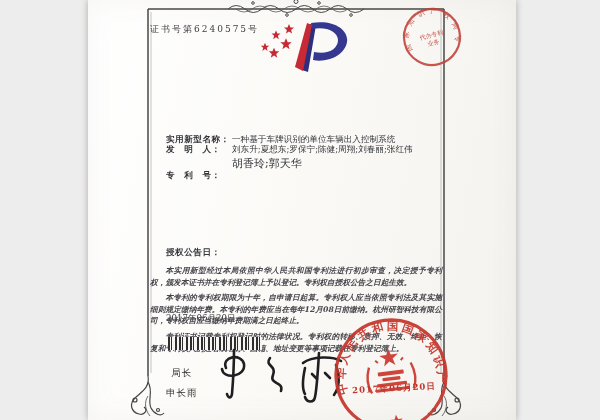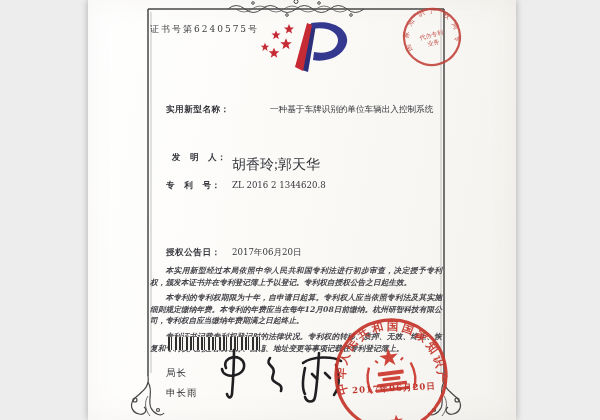--- a/index.html
+++ b/index.html
@@ -26,39 +26,39 @@
     text-align:center;font-size:23px;font-weight:700;
     letter-spacing:8px;text-indent:8px;color:#2d2d30;
   }
   .agency-stamp{
     position:absolute;left:312px;top:5px;width:64px;height:64px;
     transform:rotate(-14deg);opacity:.88;
   }
   .frow{position:absolute;left:78px;display:flex;font-size:8.6px;color:#34353b;font-weight:600;}
   .flabel{width:66px;flex:0 0 66px;letter-spacing:.5px;}
   .fvalue{white-space:nowrap;font-weight:400;}
-  .row-name{top:104px;gap:38px;}
-  .row-inventors{top:152px;text-align:center;}
-  .inv2{position:absolute;left:144px;top:156px;font-size:14px;color:#34353b;white-space:nowrap;font-family:Liberation Serif, serif;}
-  .row-patno{top:180px;}
+  .row-name{top:134px;}
+  .row-inventors{top:144px;}
+  .inv2{position:absolute;left:144px;top:156px;font-size:11px;color:#34353b;white-space:nowrap;}
+  .row-patno{top:170px;}
   .row-filing{top:197px;}
   .row-patentee{top:222px;}
-  .row-grant{top:247px;}
+  .row-grant{top:247px;flex-direction:column;}
   .body-text{
     position:absolute;left:58px;top:261px;width:300px;
     font-size:7.7px;line-height:11.6px;color:#46464c;
     text-align:justify;font-style:italic;
   }
   .body-text p{margin:4px;text-indent:2em;font-weight:bold;}
   .barcode{
     position:absolute;left:80px;top:337px;width:94px;height:13px;
     background:
       repeating-linear-gradient(90deg,#2e2e2e 0 2px,#f6f5f2 2px 3px,#2e2e2e 3px 4px,#f6f5f2 4px 7px,#2e2e2e 7px 9px,#f6f5f2 9px 11px);
   }
-  .director{position:absolute;left:78px;top:363px;font-size:9.5px;color:#303034;line-height:20px;}
+  .director{position:absolute;left:78px;top:363px;font-size:9.5px;color:#303034;line-height:20px;text-align:center;}
   .director div{letter-spacing:1px;}
   .signature-svg{position:absolute;left:118px;top:344px;width:165px;height:72px;}
   .seal{position:absolute;left:242px;top:314px;width:122px;height:122px;transform:rotate(-7deg);opacity:.93;}
   .seal-date{
     position:absolute;left:250px;top:383px;width:112px;text-align:center;
     font-size:8.5px;font-weight:600;color:#bd372d;letter-spacing:1px;
     transform:rotate(-3deg);
   }
 </style>
 </head>
@@ -128,25 +128,25 @@
       <text y="8" font-size="6" text-anchor="middle" fill="#c04038">业务</text>
     </svg>
 
 
     <div class="frow row-name">
       <span class="flabel">实用新型名称：</span>
       <span class="fvalue">一种基于车牌识别的单位车辆出入控制系统</span>
     </div>
     <div class="frow row-inventors">
       <span class="flabel">发　明　人：</span>
+      <span class="fvalue">刘东升;夏想东;罗保宁;陈健;周翔;刘春丽;张红伟</span>
     </div>
     <div class="inv2">胡香玲;郭天华</div>
     <div class="frow row-patno">
       <span class="flabel">专　利　号：</span>
-      <span class="fvalue">ZL 2016 2 1344620.8</span>
     </div>
     <div class="frow row-grant">
       <span class="flabel">授权公告日：</span>
       <span class="fvalue">2017年06月20日</span>
     </div>
 
     <div class="body-text">
       <p>本实用新型经过本局依照中华人民共和国专利法进行初步审查，决定授予专利权，颁发本证书并在专利登记簿上予以登记。专利权自授权公告之日起生效。</p>
       <p>本专利的专利权期限为十年，自申请日起算。专利权人应当依照专利法及其实施细则规定缴纳年费。本专利的年费应当在每年12月08日前缴纳。杭州研智科技有限公司，专利权自应当缴纳年费期满之日起终止。</p>
       <p>专利证书记载专利权登记时的法律状况。专利权的转移、质押、无效、终止、恢复和专利权人的姓名或名称、国籍、地址变更等事项记载在专利登记簿上。</p>

